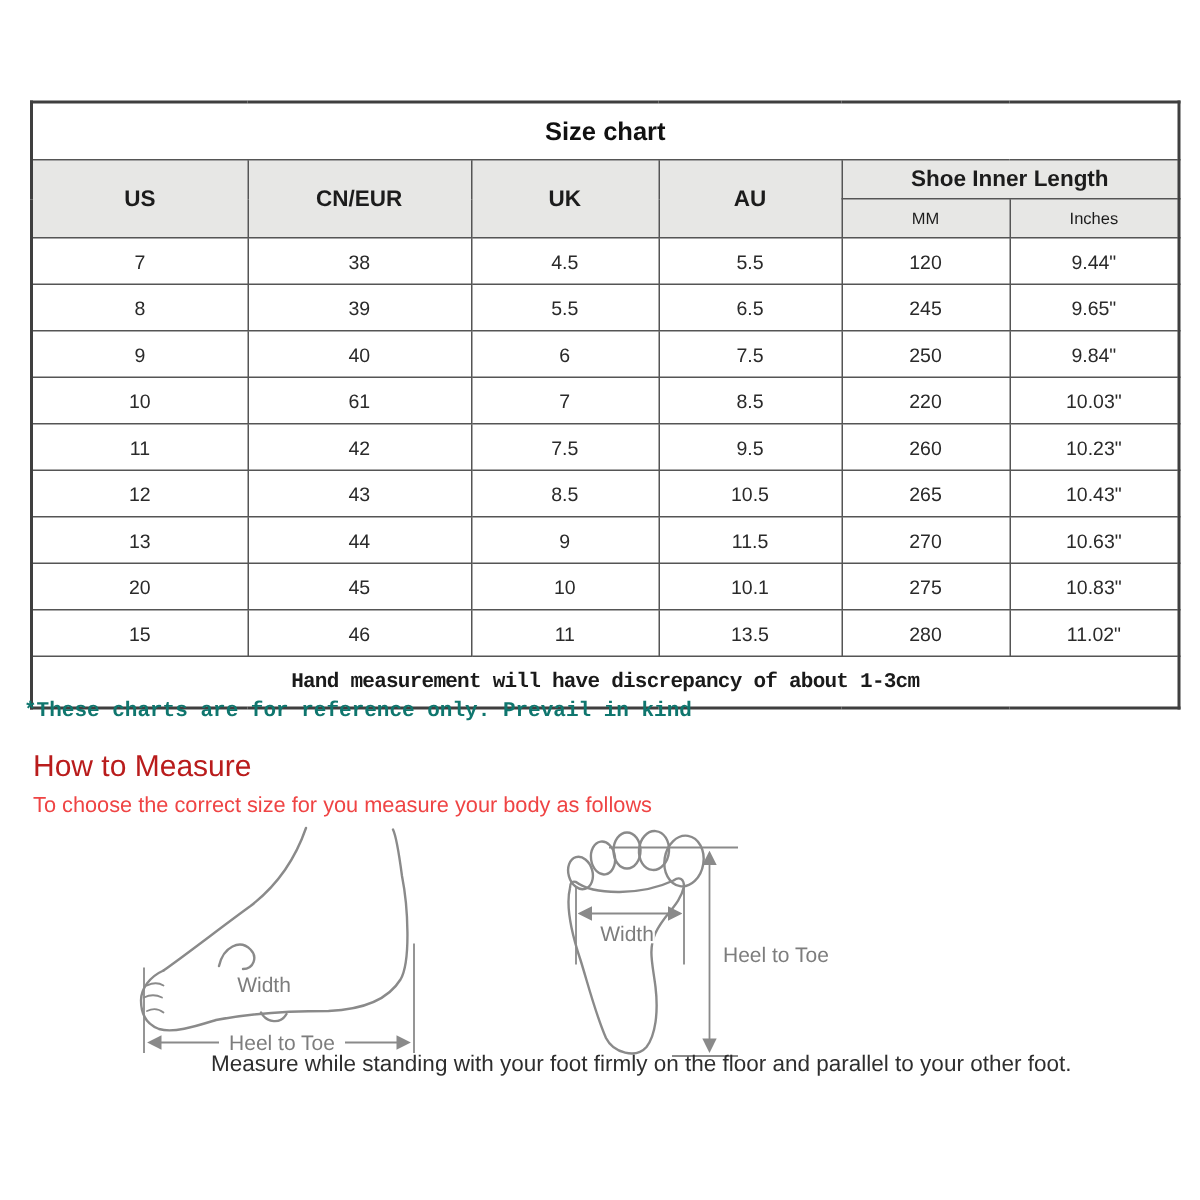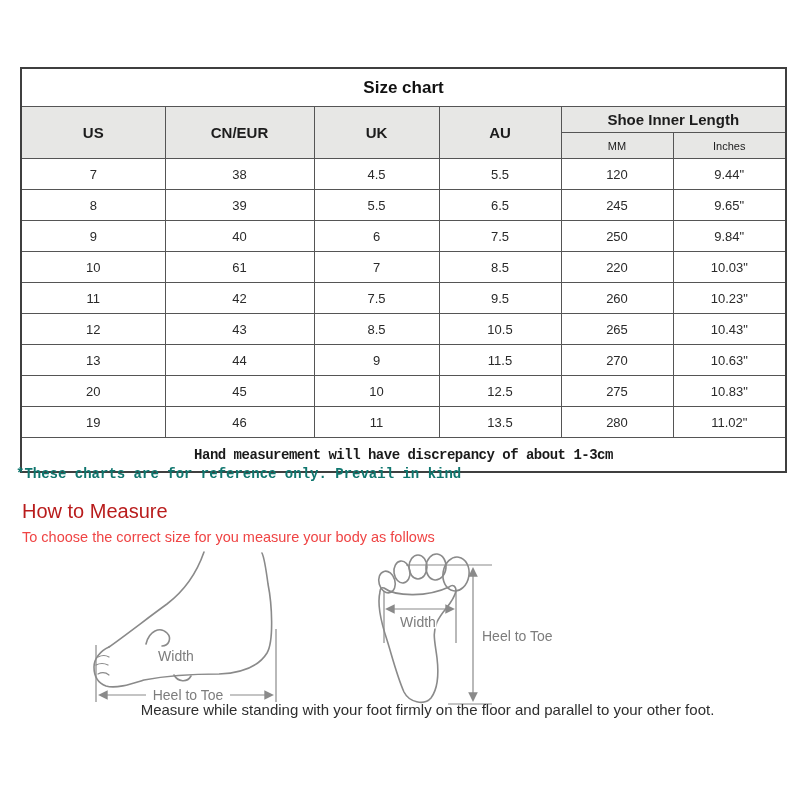--- a/index.html
+++ b/index.html
@@ -204,26 +204,26 @@
           <td>44</td>
           <td>9</td>
           <td>11.5</td>
           <td>270</td>
           <td>10.63"</td>
         </tr>
         <tr>
           <td>20</td>
           <td>45</td>
           <td>10</td>
-          <td>12.5</td>
+          <td>10.1</td>
           <td>275</td>
           <td>10.83"</td>
         </tr>
         <tr>
-          <td>19</td>
+          <td>15</td>
           <td>46</td>
           <td>11</td>
           <td>13.5</td>
           <td>280</td>
           <td>11.02"</td>
         </tr>
       </tbody>
     <tfoot>
       <tr class="footer-row">
         <td colspan="6">Hand measurement will have discrepancy of about 1-3cm</td>

